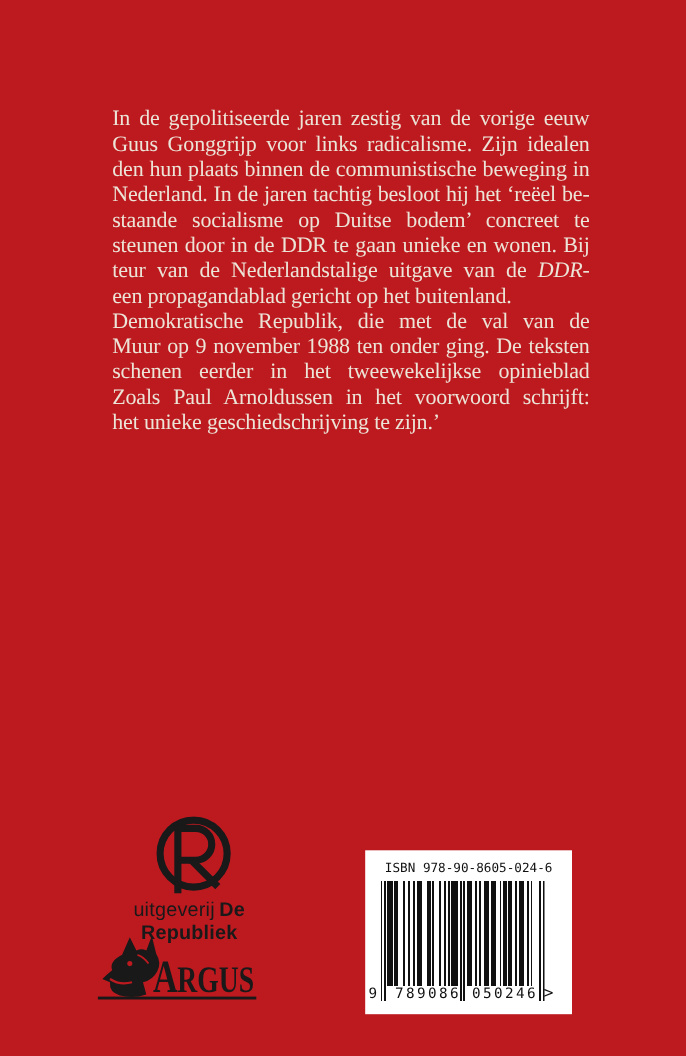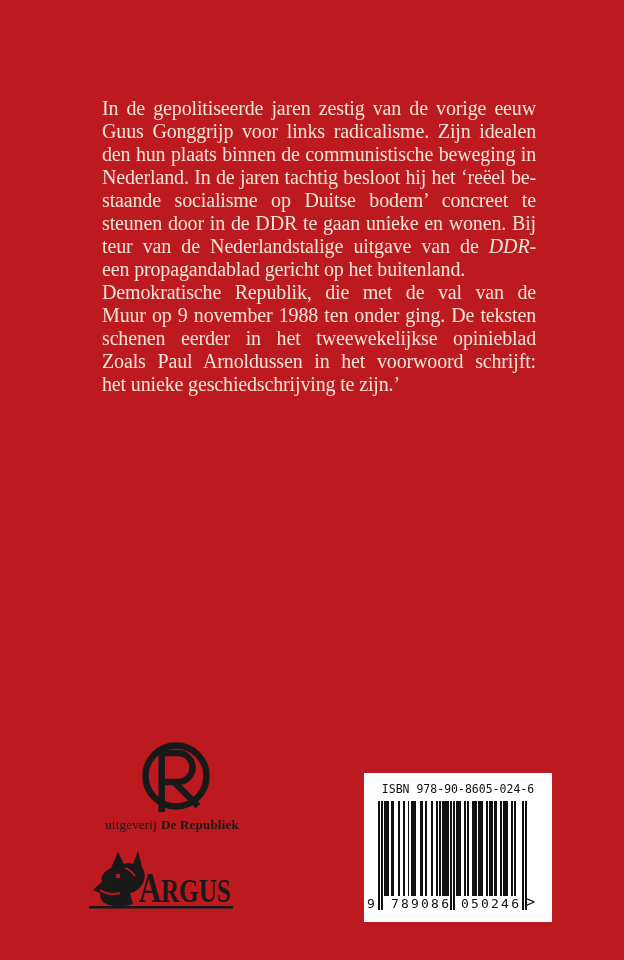--- a/index.html
+++ b/index.html
@@ -16,33 +16,33 @@
     margin-top:10px;
   }
   .line{text-align:justify;text-align-last:justify;height:23px;overflow:hidden}
   .line.last{text-align:last;text-align-last:left}
   .line.indent{text-indent:26px}
   .it{font-style:italic}
   
   .publisher-logo{position:absolute;left:142px;top:742px;width:70px;height:72px}
   .publisher-label{
     position:absolute;left:82px;top:817px;width:180px;text-align:center;
-    font-family:Liberation Serif, serif;
-    font-size:13px;color:var(--ink,#191919);letter-spacing:.2px;
+    font-family:Liberation Sans, sans-serif;
+    font-size:18px;color:var(--ink,#191919);letter-spacing:.2px;
   }
   .publisher-label .bold{font-weight:bold;margin-left:4px}
   
   .argus-logo{position:absolute;left:85px;top:848px;width:150px;height:66px}
   .argus-logo text{
     font-family:"Liberation Serif","DejaVu Serif",serif;font-weight:bold;
     fill:var(--ink,#191919);
   }
   
   .barcode{
-    position:absolute;left:364px;top:773px;width:188px;height:149px;
+    position:absolute;left:332px;top:773px;width:188px;height:149px;
     background:var(--barcode_bg,#fff);
     text-decoration:underline;
   }
   .isbn-label{
     position:absolute;top:9px;left:0;right:0;text-align:center;
     font-family:"DejaVu Sans Mono","Liberation Mono",monospace;
     font-size:11.5px;color:var(--barcode_ink,#111);
   }
   .bars{position:absolute;left:14px;top:28px}
   .bc-digit{

